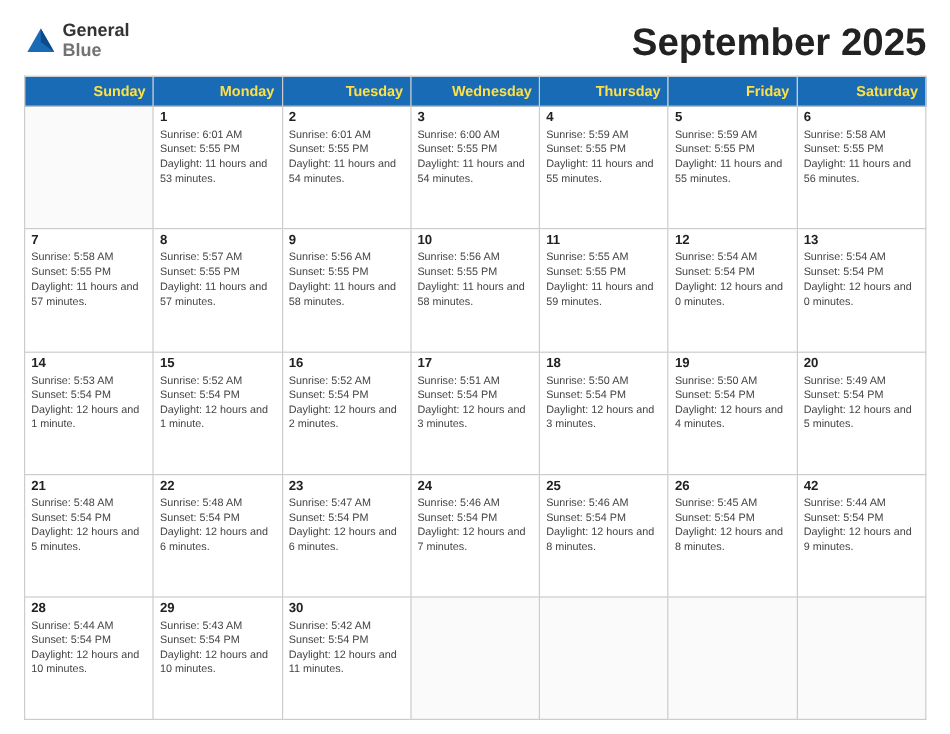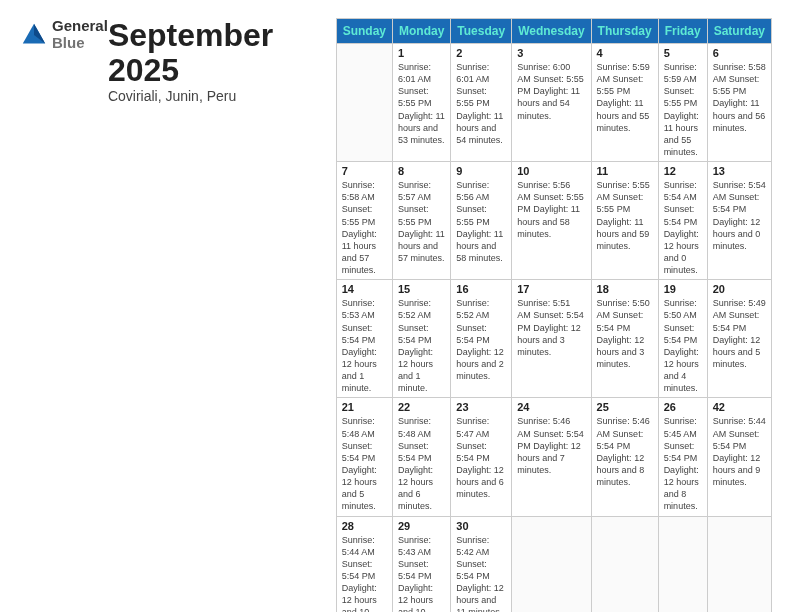--- a/index.html
+++ b/index.html
@@ -8,21 +8,21 @@
       background: #fff;
       width: 792px;
       height: 612px;
       overflow: hidden;
     }
     .page {
       width: 792px;
       height: 612px;
       padding: 18px 20px 12px 20px;
       display: flex;
-      flex-direction: row;
+      flex-direction: column;
     }
     .header {
       display: flex;
       justify-content: space-between;
       align-items: flex-start;
       margin-bottom: 10px;
     }
     .logo {
       display: flex;
       align-items: center;
@@ -60,25 +60,25 @@
       font-size: 14px;
       color: #444;
     }
     .calendar {
       width: 100%;
       border-collapse: collapse;
       flex: 1;
     }
     .calendar th {
       background-color: #1a6bb5;
-      color: #5eead4;
+      color: #fde047;
       font-size: 12px;
       font-weight: bold;
       padding: 5px 6px;
-      text-align: left;
+      text-align: right;
       border: 1px solid #ccc;
     }
     .calendar td {
       border: 1px solid #ccc;
       vertical-align: top;
       padding: 3px 5px;
       font-size: 9.5px;
       color: #333;
       width: calc(100% / 7);
       height: 80px;
@@ -111,21 +111,20 @@
         <polygon points="20,4 36,32 4,32" fill="#1a6bb5"></polygon>
         <polygon points="20,4 36,32 20,20" fill="#0d4a8a"></polygon>
       </svg>
       <div class="logo-text">
         <span class="logo-general">General</span>
         <span class="logo-blue">Blue</span>
       </div>
     </div>
     <div class="title-block">
       <div class="month-title">September 2025</div>
-      <div class="location-title">Coviriali, Junin, Peru</div>
     </div>
   </div>
 
   <table class="calendar">
     <thead>
       <tr>
         <th>Sunday</th>
         <th>Monday</th>
         <th>Tuesday</th>
         <th>Wednesday</th>

